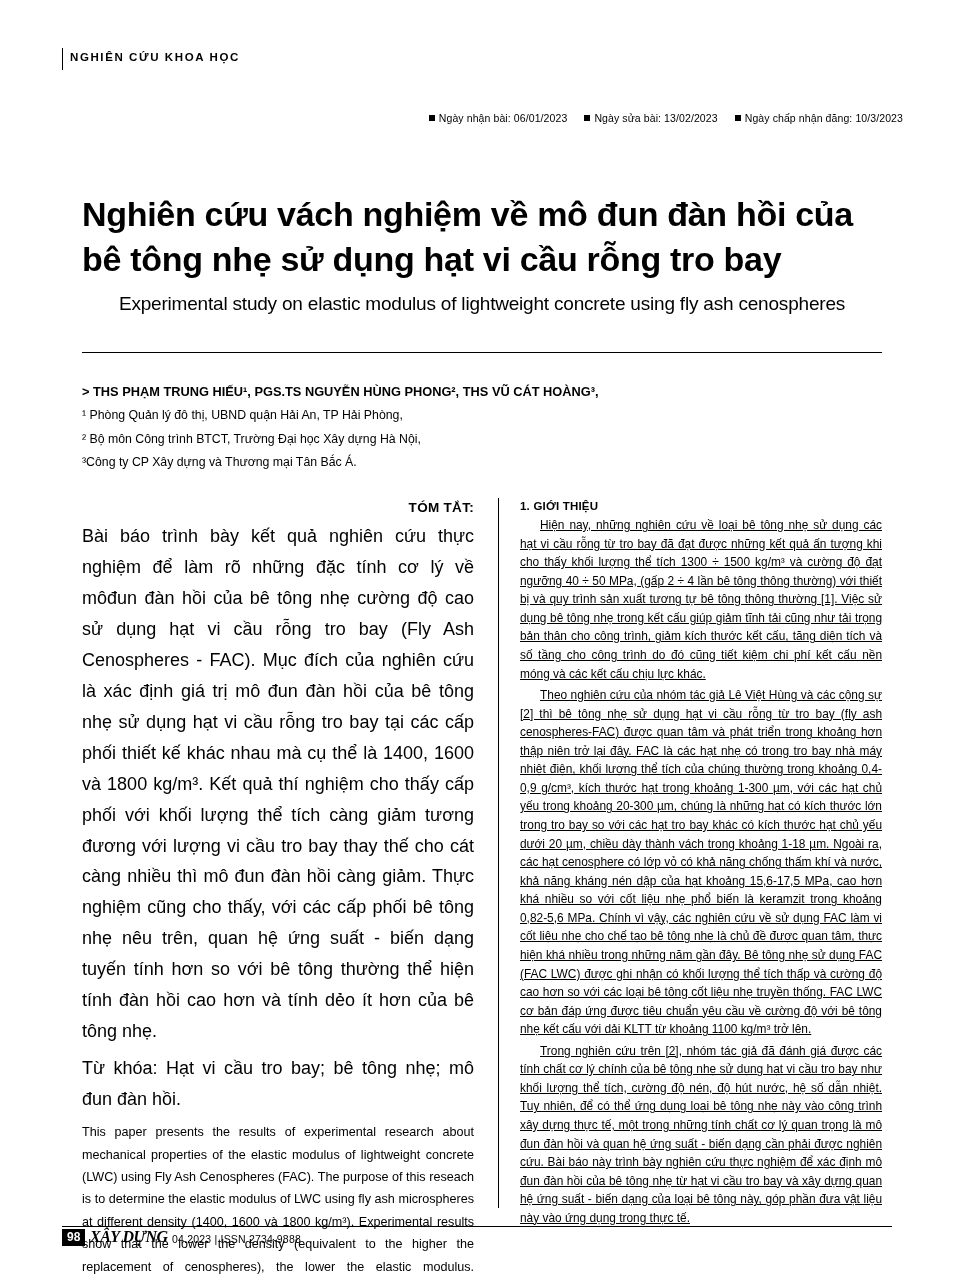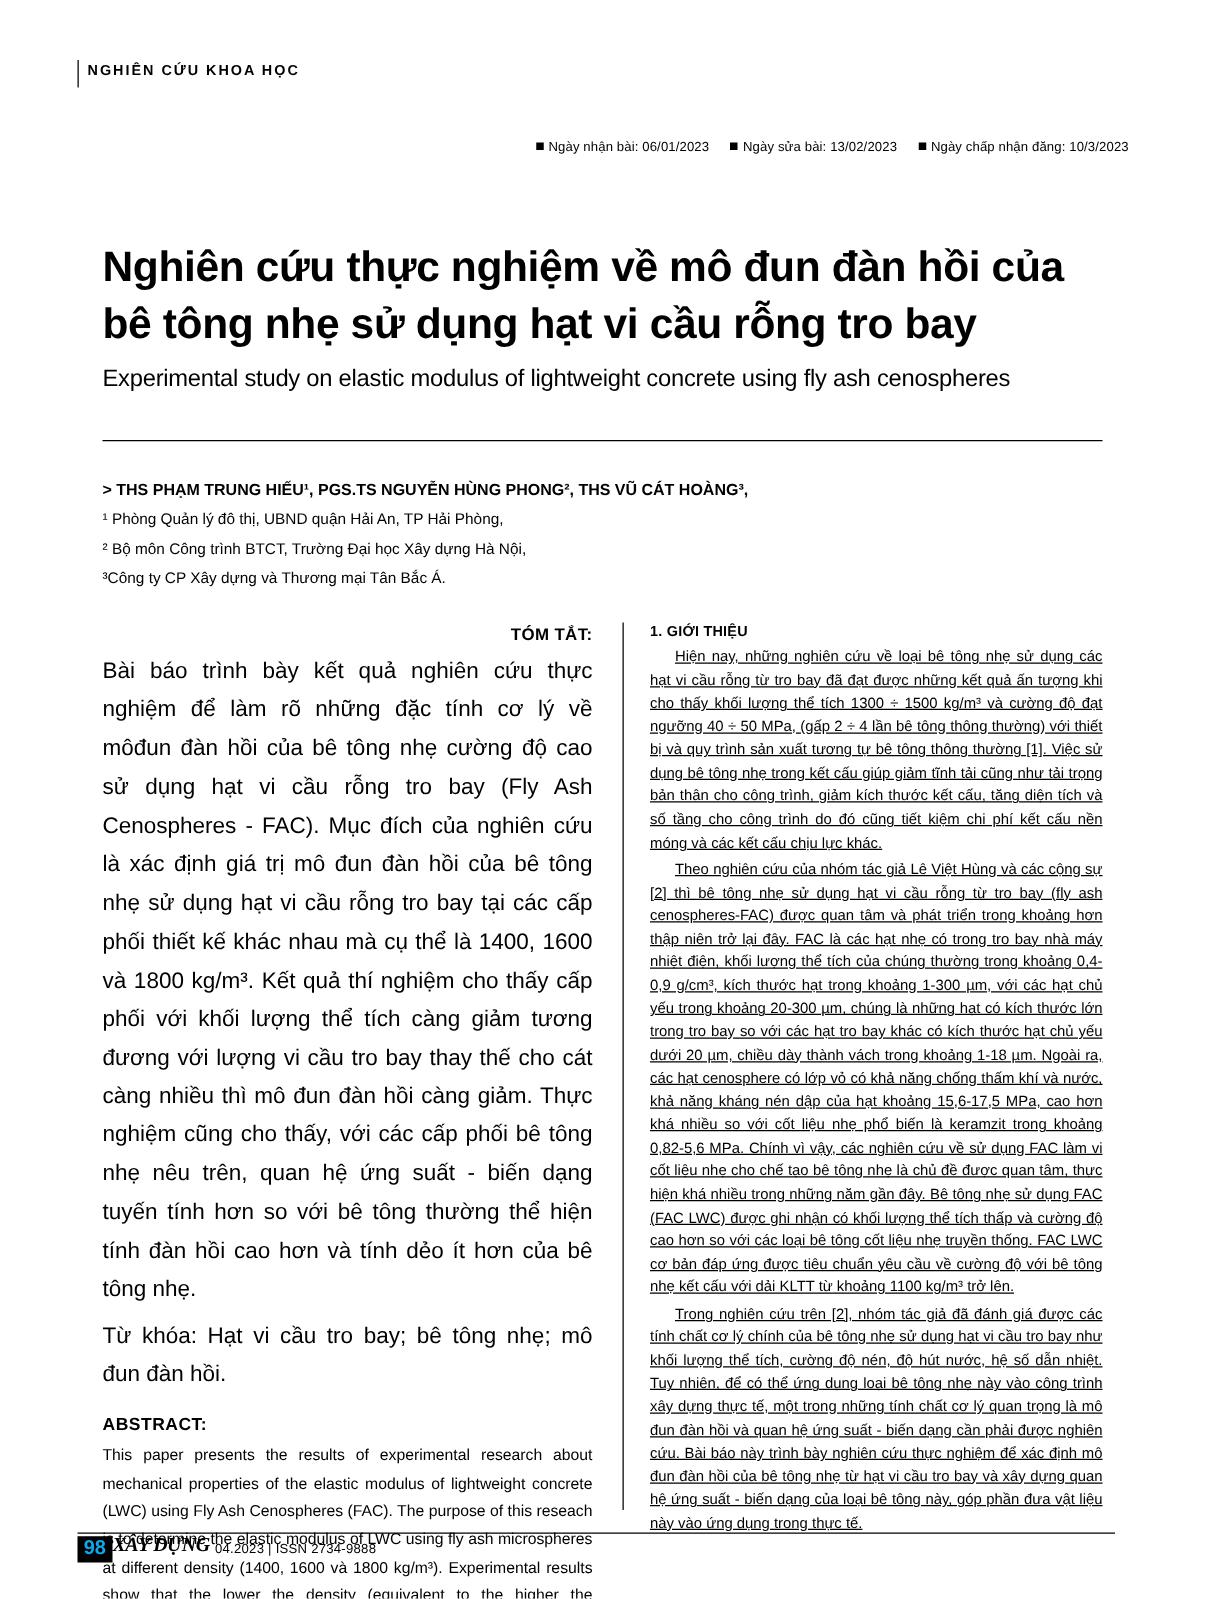--- a/index.html
+++ b/index.html
@@ -76,20 +76,21 @@
     line-height: 1.32;
     letter-spacing: -0.3px;
     font-family: "Liberation Sans", sans-serif;
   }
   .title-en {
     margin-top: 10px;
     font-size: 19px;
     line-height: 1.25;
     letter-spacing: -0.2px;
     font-family: "Liberation Sans", sans-serif;
+    text-align: center;
   }
   .title-rule {
     position: absolute;
     top: 352px;
     left: 82px;
     width: 800px;
     height: 1px;
     background: #000;
   }
 
@@ -186,22 +187,22 @@
     bottom: 52px;
     width: 830px;
     height: 1px;
     background: #000;
   }
   .page-num {
     position: absolute;
     left: 0;
     top: 0;
     background: #000;
-    color: #0ea5e9;
-    font-size: 16px;
+    color: #ffffff;
+    font-size: 12px;
     font-weight: bold;
     padding: 2px 5px 3px 5px;
     line-height: 1;
   }
   .brand {
     position: absolute;
     left: 28px;
     top: -1px;
     font-size: 16px;
     font-weight: bold;
@@ -228,42 +229,41 @@
   </div>
 
   <div class="dates">
     <span class="date-item"><span class="sq"></span><span>Ngày nhận bài: 06/01/2023</span></span>
     <span class="date-item"><span class="sq"></span><span>Ngày sửa bài: 13/02/2023</span></span>
     <span class="date-item"><span class="sq"></span><span>Ngày chấp nhận đăng: 10/3/2023</span></span>
   </div>
 
   <div class="title-block">
     <div class="title-vi">
-      <div>Nghiên cứu thực nghiệm về mô đun đàn hồi của</div>
+      <div>Nghiên cứu vách nghiệm về mô đun đàn hồi của</div>
       <div>bê tông nhẹ sử dụng hạt vi cầu rỗng tro bay</div>
     </div>
     <div class="title-en">Experimental study on elastic modulus of lightweight concrete using fly ash cenospheres</div>
   </div>
   <div class="title-rule"></div>
 
   <div class="authors">
     <div class="a-main">&gt; THS PHẠM TRUNG HIẾU¹, PGS.TS NGUYỄN HÙNG PHONG², THS  VŨ CÁT HOÀNG³,</div>
     <div class="a-aff">¹ Phòng Quản lý đô thị, UBND quận Hải An, TP  Hải Phòng,</div>
     <div class="a-aff">² Bộ môn Công trình BTCT, Trường Đại học Xây dựng Hà Nội,</div>
     <div class="a-aff">³Công ty CP Xây dựng và Thương mại Tân Bắc Á.</div>
   </div>
 
   <div class="col-divider"></div>
 
   <div class="col-left">
     <div class="sec-head">TÓM TẮT:</div>
     <p class="p-vi">Bài báo trình bày kết quả nghiên cứu thực nghiệm để làm rõ những đặc tính cơ lý về môđun đàn hồi của bê tông nhẹ cường độ cao sử dụng hạt vi cầu rỗng tro bay (Fly Ash Cenospheres - FAC). Mục đích của nghiên cứu là xác định giá trị mô đun đàn hồi của bê tông nhẹ sử dụng hạt vi cầu rỗng tro bay tại các cấp phối thiết kế khác nhau mà cụ thể là 1400, 1600 và 1800 kg/m³. Kết quả thí nghiệm cho thấy cấp phối với khối lượng thể tích càng giảm tương đương với lượng vi cầu tro bay thay thế cho cát càng nhiều thì mô đun đàn hồi càng giảm. Thực nghiệm cũng cho thấy, với các cấp phối bê tông nhẹ nêu trên, quan hệ ứng suất - biến dạng tuyến tính hơn so với bê tông thường thể hiện tính đàn hồi cao hơn và tính dẻo ít hơn của bê tông nhẹ.</p>
     <p class="p-vi"><span class="kw-label">Từ khóa:</span><span> Hạt vi cầu tro bay; bê tông nhẹ; mô đun đàn hồi.</span></p>
 
-    <div class="abstract-head">ABSTRACT:</div>
     <p class="p-en">This paper presents the results of experimental research about mechanical properties of the elastic modulus of lightweight concrete (LWC) using Fly Ash Cenospheres (FAC). The purpose of this reseach is to determine the elastic modulus of LWC using fly ash microspheres at different density (1400, 1600 và 1800 kg/m³). Experimental results show that the lower the density (equivalent to the higher the replacement of cenospheres), the lower the elastic modulus. Experimental results also showed that, for LWC, the stress-strain curves were more linear than convetional concrete, which showed less ductile behavior of the materials.</p>
   </div>
 
   <div class="col-right">
     <div class="sec-head-small">1. GIỚI THIỆU</div>
     <p class="p-right">Hiện nay, những nghiên cứu về loại bê tông nhẹ sử dụng các hạt vi cầu rỗng từ tro bay đã đạt được những kết quả ấn tượng khi cho thấy khối lượng thể tích 1300 ÷ 1500 kg/m³ và cường độ đạt ngưỡng 40 ÷ 50 MPa, (gấp 2 ÷ 4 lần bê tông thông thường) với thiết bị và quy trình sản xuất tương tự bê tông thông thường [1]. Việc sử dụng bê tông nhẹ trong kết cấu giúp giảm tĩnh tải cũng như tải trọng bản thân cho công trình, giảm kích thước kết cấu, tăng diện tích và số tầng cho công trình do đó cũng tiết kiệm chi phí kết cấu nền móng và các kết cấu chịu lực khác.</p>
     <p class="p-right">Theo nghiên cứu của nhóm tác giả Lê Việt Hùng và các cộng sự [2] thì bê tông nhẹ sử dụng hạt vi cầu rỗng từ tro bay (fly ash cenospheres-FAC) được quan tâm và phát triển trong khoảng hơn thập niên trở lại đây. FAC là các hạt nhẹ có trong tro bay nhà máy nhiệt điện, khối lượng thể tích của chúng thường trong khoảng 0,4-0,9 g/cm³, kích thước hạt trong khoảng 1-300 µm, với các hạt chủ yếu trong khoảng 20-300 µm, chúng là những hạt có kích thước lớn trong tro bay so với các hạt tro bay khác có kích thước hạt chủ yếu dưới 20 µm, chiều dày thành vách trong khoảng 1-18 µm. Ngoài ra, các hạt cenosphere có lớp vỏ có khả năng chống thấm khí và nước, khả năng kháng nén dập của hạt khoảng 15,6-17,5 MPa, cao hơn khá nhiều so với cốt liệu nhẹ phổ biến là keramzit trong khoảng 0,82-5,6 MPa. Chính vì vậy, các nghiên cứu về sử dụng FAC làm vi cốt liệu nhẹ cho chế tạo bê tông nhẹ là chủ đề được quan tâm, thực hiện khá nhiều trong những năm gần đây. Bê tông nhẹ sử dụng FAC (FAC LWC) được ghi nhận có khối lượng thể tích thấp và cường độ cao hơn so với các loại bê tông cốt liệu nhẹ truyền thống. FAC LWC cơ bản đáp ứng được tiêu chuẩn yêu cầu về cường độ với bê tông nhẹ kết cấu với dải KLTT từ khoảng 1100 kg/m³ trở lên.</p>
     <p class="p-right">Trong nghiên cứu trên [2], nhóm tác giả đã đánh giá được các tính chất cơ lý chính của bê tông nhẹ sử dụng hạt vi cầu tro bay như khối lượng thể tích, cường độ nén, độ hút nước, hệ số dẫn nhiệt. Tuy nhiên, để có thể ứng dụng loại bê tông nhẹ này vào công trình xây dựng thực tế, một trong những tính chất cơ lý quan trọng là mô đun đàn hồi và quan hệ ứng suất - biến dạng cần phải được nghiên cứu. Bài báo này trình bày nghiên cứu thực nghiệm để xác định mô đun đàn hồi của bê tông nhẹ từ hạt vi cầu tro bay và xây dựng quan hệ ứng suất - biến dạng của loại bê tông này, góp phần đưa vật liệu này vào ứng dụng trong thực tế.</p>
   </div>
 

